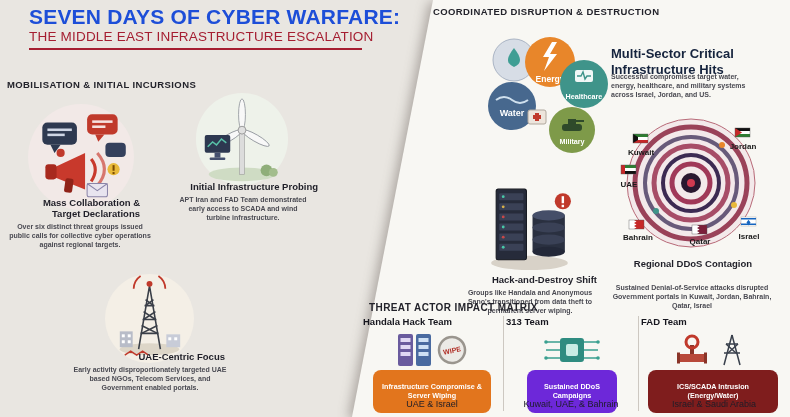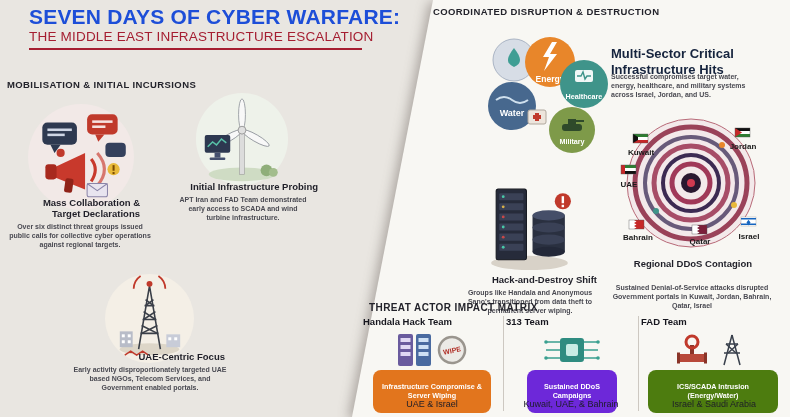--- a/index.html
+++ b/index.html
@@ -13,21 +13,21 @@
   .rule{background:#a51e31;height:2px}
   .sec{font-weight:bold;color:#23232b;font-size:9.5px;letter-spacing:.4px;white-space:nowrap}
   .it{font-weight:bold;color:#1f1f28;font-size:9.5px;text-align:right;line-height:1.2}
   .it.nowrap{white-space:nowrap}
   .it.leftal{text-align:left;font-size:13px;color:#15233d}
   .desc{font-weight:bold;color:#4a4a52;font-size:7px;text-align:center;line-height:1.3}
   .desc.leftal{text-align:left}
   .badge{border-radius:8px;color:#fff;font-weight:bold;font-size:7.2px;text-align:center;line-height:1.3;padding:12px 4px}
   .badge.b0{background:#e2751d}
   .badge.b1{background:#6d28d9}
-  .badge.b2{background:#4d7c0f}
+  .badge.b2{background:#7f1d1d}
   .team{font-weight:bold;color:#16161e;font-size:9.5px;text-align:left;white-space:nowrap}
   .targets{font-weight:normal;color:#1d1d28;font-size:9px;text-align:center;white-space:nowrap}
   .vline{width:1px;background:#cdc8c1}
   svg text{font-family:"Liberation Sans",sans-serif}
 </style>
 </head>
 <body>
 
 <div class="canvas">
 

